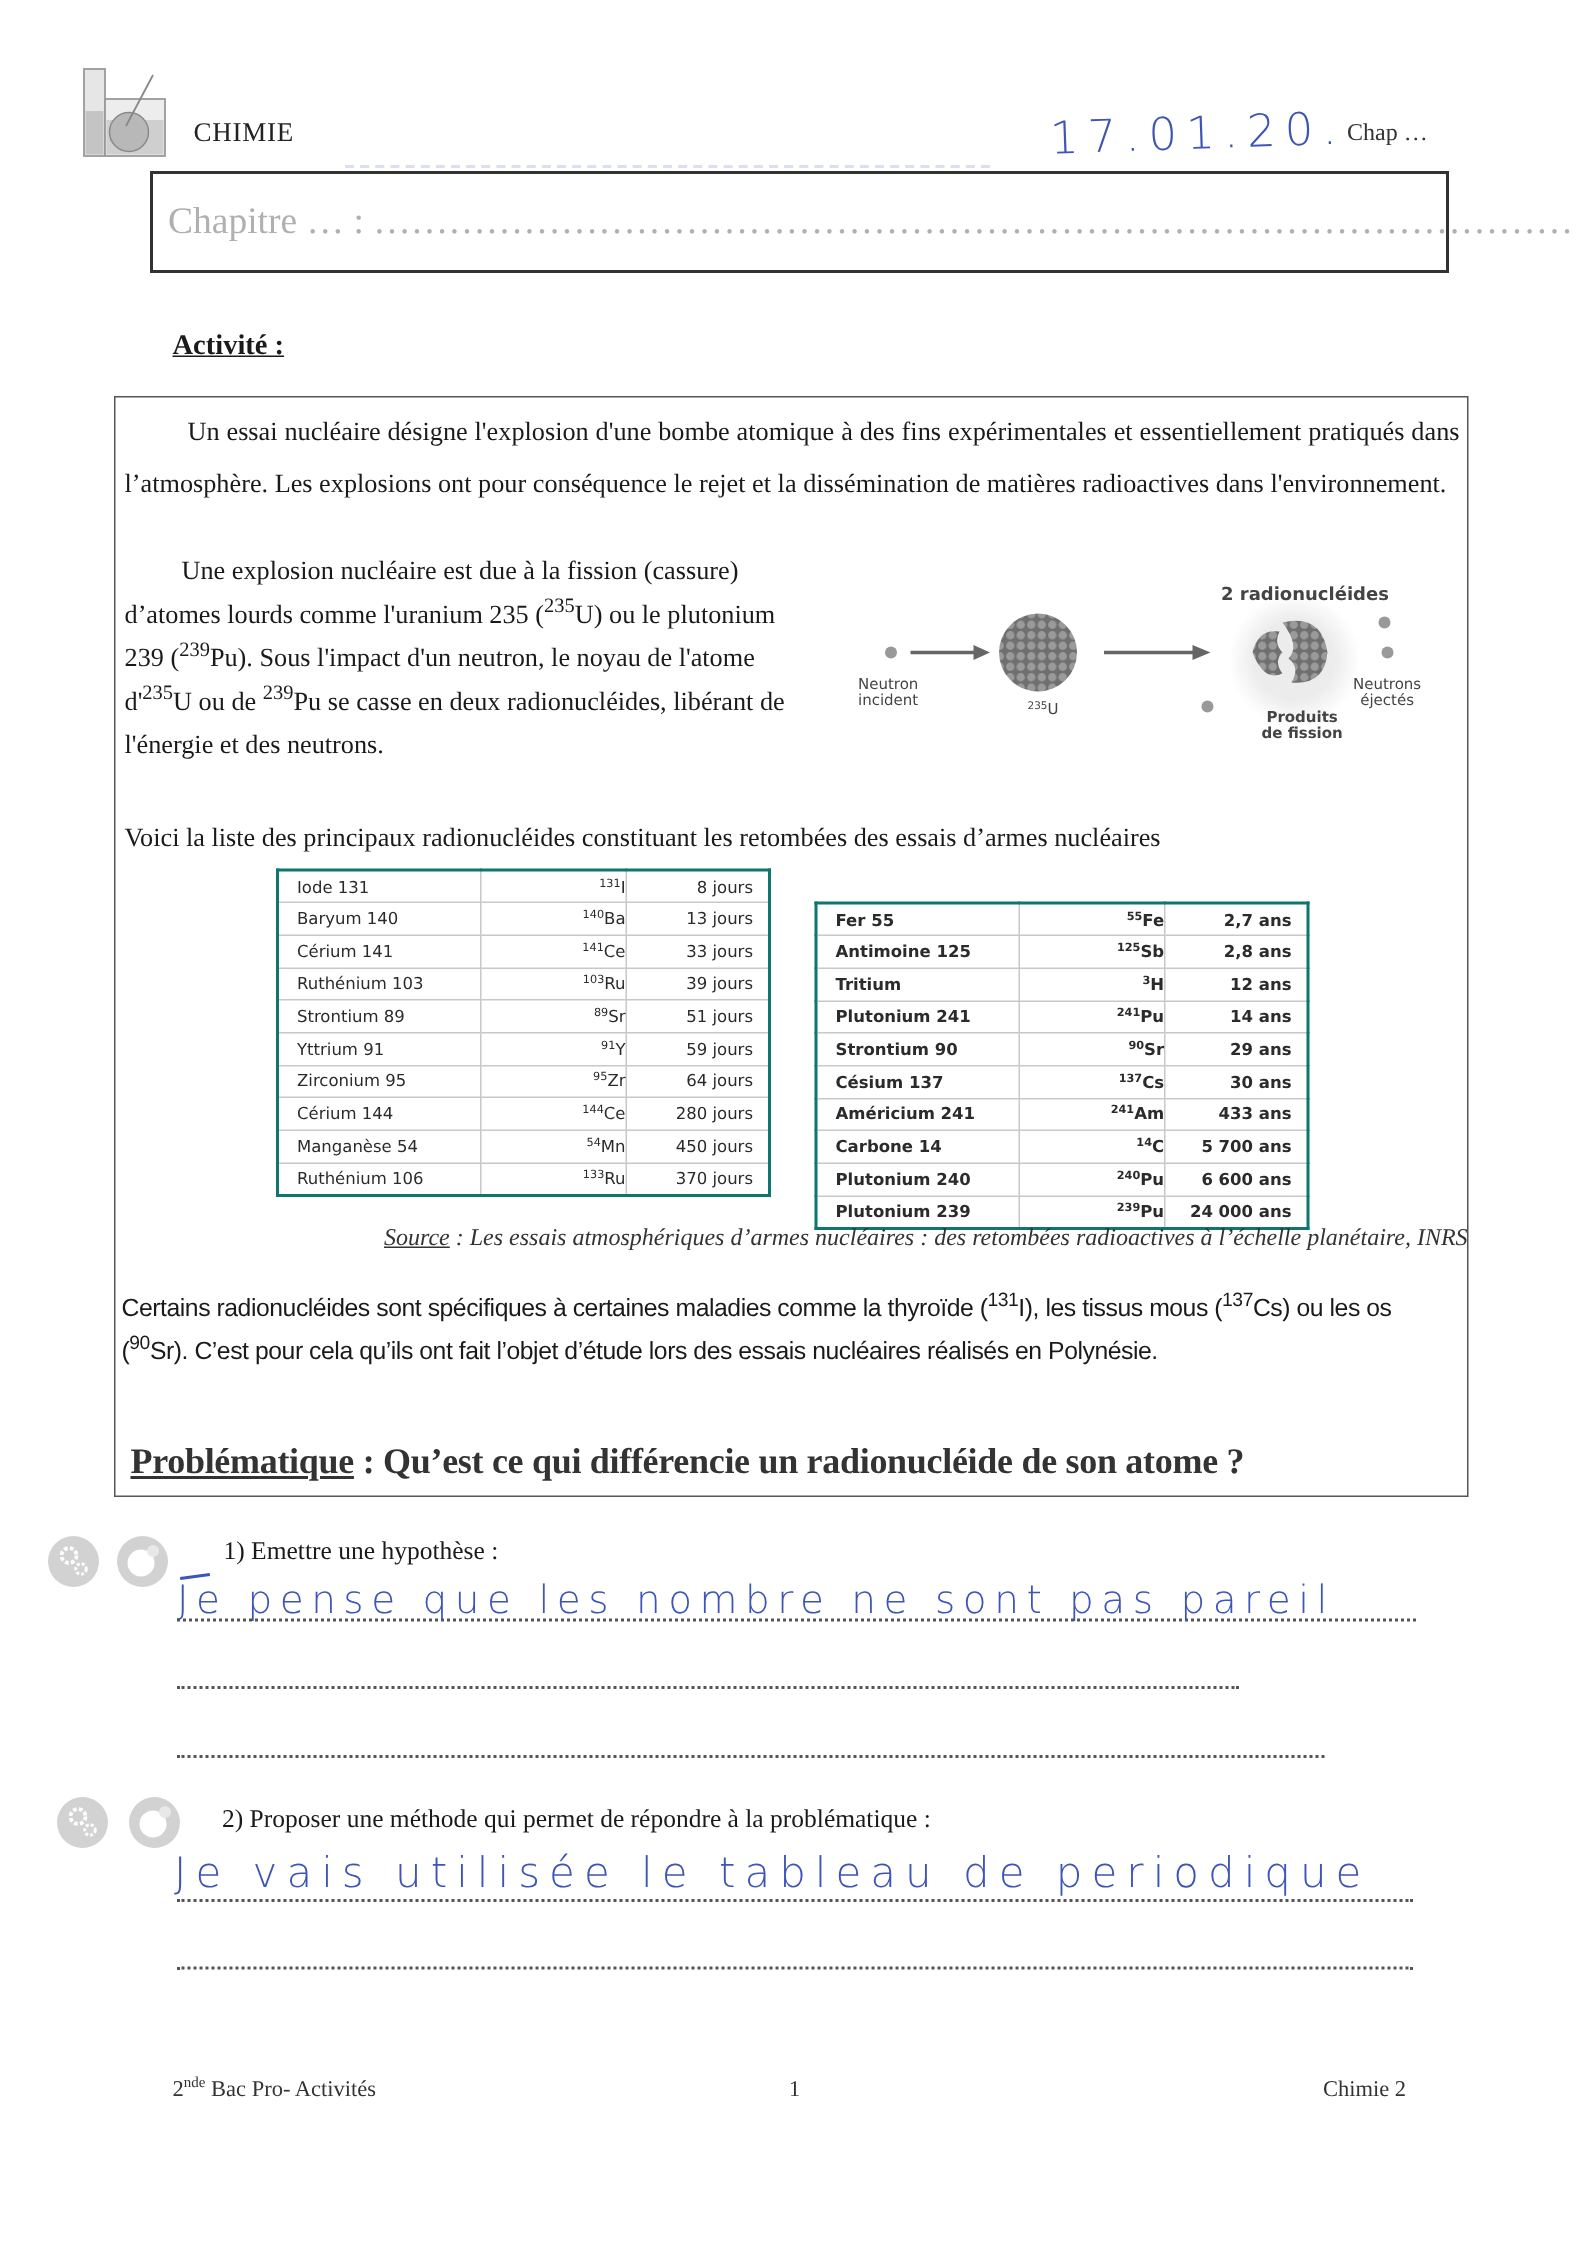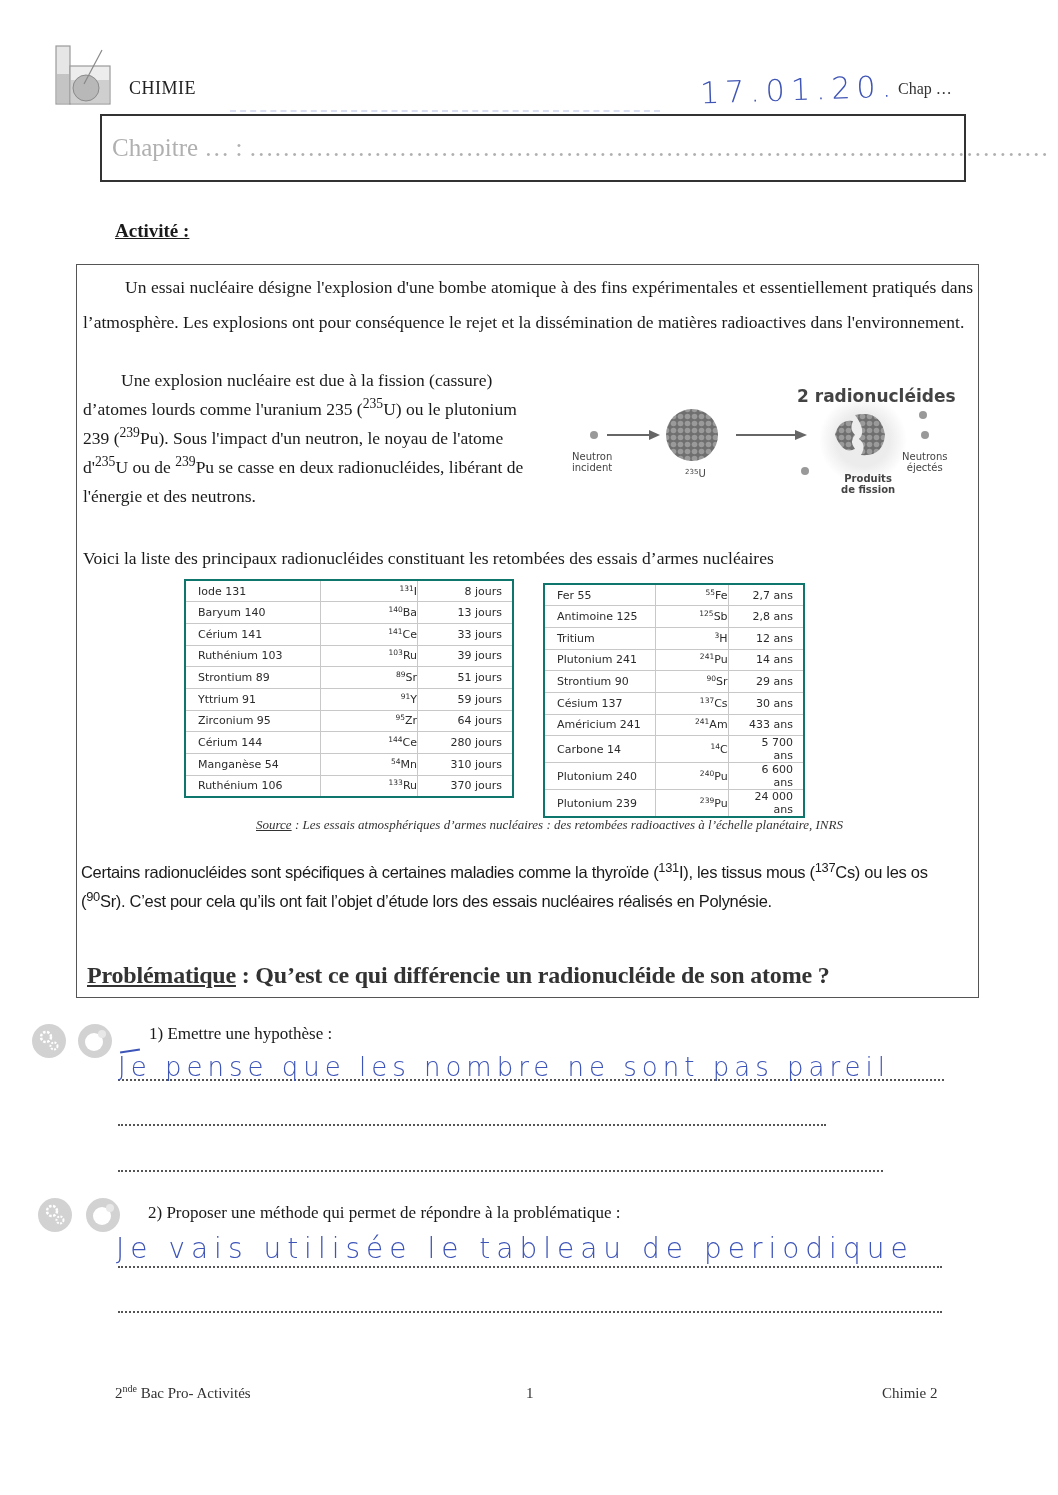--- a/index.html
+++ b/index.html
@@ -46,24 +46,24 @@
   .table {
     position: absolute; border: 2px solid #0f766e; box-sizing: border-box;
     font-family: "DejaVu Sans", sans-serif; font-size: 11px; color: #2b2b2b;
     border-collapse: collapse;
   }
   .table td { border: 1px solid #c8c8c8; height: 21.7px; padding: 0 0 0 12px; box-sizing: border-box; }
   .table td.sym { text-align: right; padding: 0; }
   .table td.val { text-align: right; padding-right: 10px; }
   .table td.sym sup { font-size: 7.5px; vertical-align: 4px; }
   .table-left { left: 184px; top: 579px; width: 330px; }
-  .table-right { left: 543px; top: 583px; width: 262px; }
+  .table-right { left: 543px; top: 601px; width: 330px; font-weight: bold; }
   .col-name { width: 136px; } .col-sym { width: 98px; } .col-val { width: 96px; }
 
-  .source { left: 256px; top: 817px; font-size: 13px; font-style: italic; color: #333; white-space: nowrap; }
+  .source { left: 256px; top: 817px; font-size: 16px; font-style: italic; color: #333; white-space: nowrap; }
   .source .u { text-decoration: underline; }
 
   .para4 { left: 81px; top: 858px; width: 892px; font-family: "Liberation Sans", sans-serif; font-stretch: condensed; font-size: 16.5px; line-height: 29px; letter-spacing: -0.3px; }
   .problematique { left: 87px; top: 962px; font-size: 24px; font-weight: bold; white-space: nowrap; letter-spacing: -0.2px; color: #333; }
   .problematique .u { text-decoration: underline; }
 
   
   .q-icon { width: 34px; height: 34px; border-radius: 50%; background: #d2d2d2; }
   .gear-icon { left: 32px; top: 1024px; }
   .bubble-icon { left: 78px; top: 1024px; }
@@ -147,21 +147,21 @@
       </g>
     <g>
         <circle cx="360" cy="50" r="4" fill="#999"></circle>
       </g>
     <g>
         <circle cx="240" cy="86" r="4" fill="#999"></circle>
       </g>
   </svg>
   <div class="d-label" style="left:7px;top:66px"><span>Neutron</span><br><span>incident</span></div>
   <div class="d-label" style="left:120px;top:83px"><sup style="font-size:7px">235</sup><span>U</span></div>
-  <div class="d-label d-bold" style="left:232px;top:6px;font-size:17px">2 radionucléides</div>
+  <div class="d-label d-bold" style="left:249px;top:6px;font-size:12px">2 radionucléides</div>
   <div class="d-label d-bold" style="left:276px;top:88px;text-align:center"><span>Produits</span><br><span>de fission</span></div>
   <div class="d-label" style="left:337px;top:66px;text-align:center"><span>Neutrons</span><br><span>éjectés</span></div>
 </div>
 
 <div class="abs para3">Voici la liste des principaux radionucléides constituant les retombées des essais d’armes nucléaires</div>
 
 <table class="table table-left">
   <colgroup>
       <col class="col-name">
       <col class="col-sym">
@@ -204,21 +204,21 @@
         <td class="val">64 jours</td>
       </tr>
       <tr>
         <td>Cérium 144</td>
         <td class="sym"><sup>144</sup><span>Ce</span></td>
         <td class="val">280 jours</td>
       </tr>
       <tr>
         <td>Manganèse 54</td>
         <td class="sym"><sup>54</sup><span>Mn</span></td>
-        <td class="val">310 jours</td>
+        <td class="val">450 jours</td>
       </tr>
       <tr>
         <td>Ruthénium 106</td>
         <td class="sym"><sup>133</sup><span>Ru</span></td>
         <td class="val">370 jours</td>
       </tr>
     </tbody>
 </table>
 <table class="table table-right">
   <colgroup>

